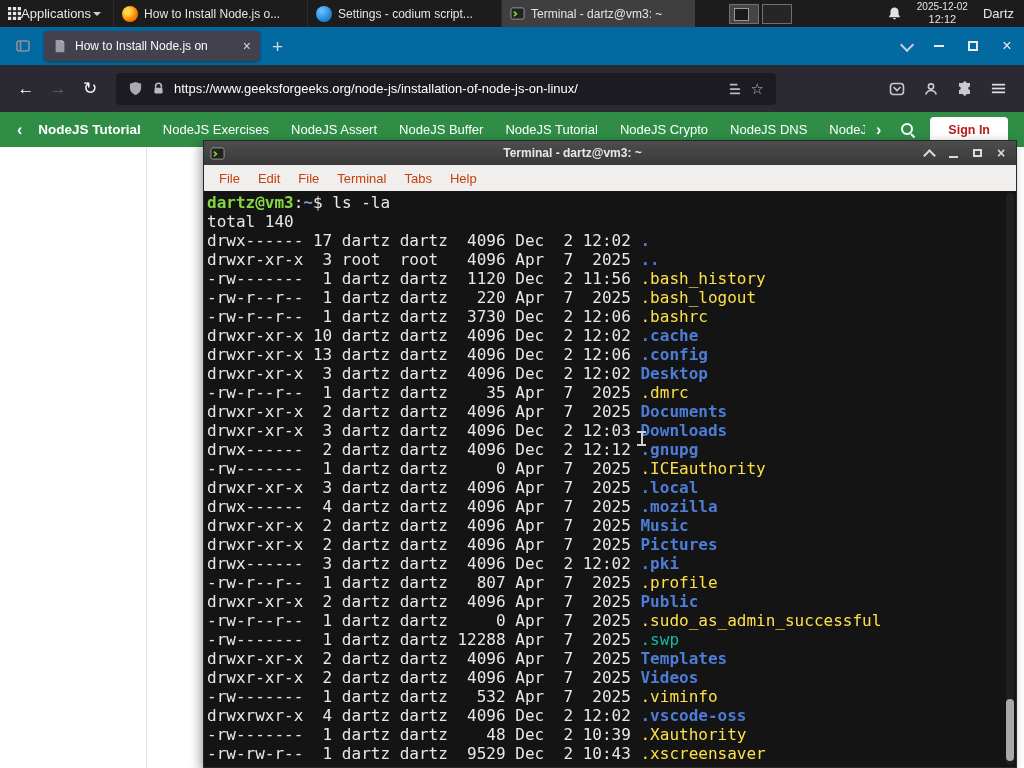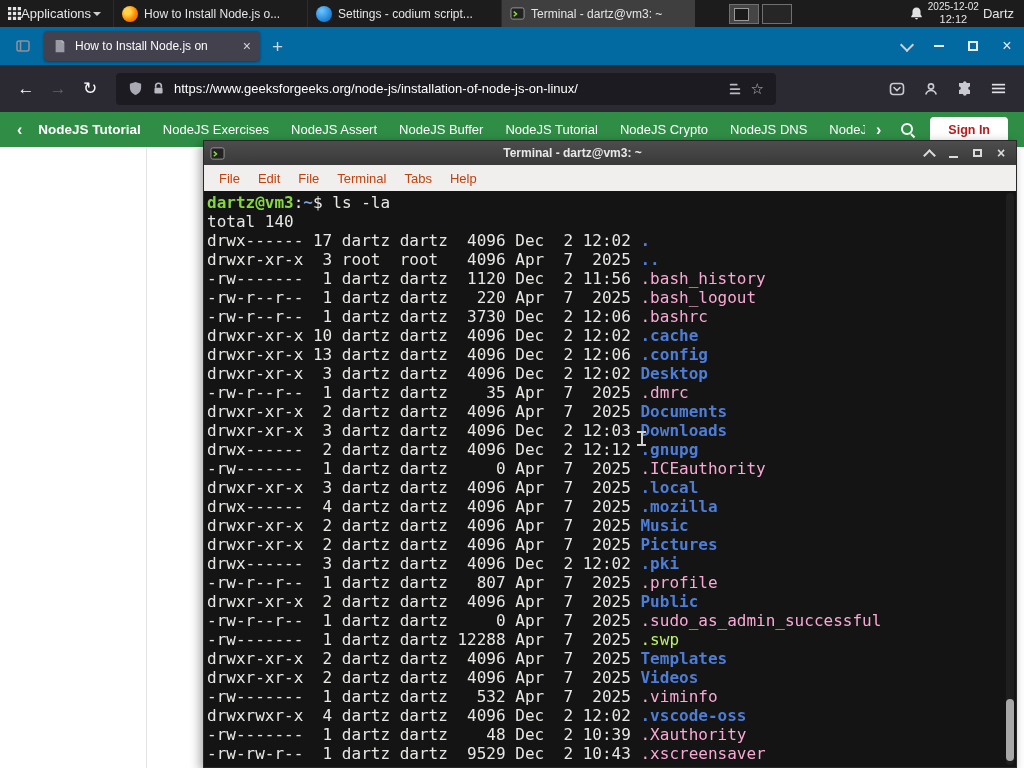--- a/index.html
+++ b/index.html
@@ -16,21 +16,21 @@
            border-left:1px solid #2c2c2c;box-sizing:border-box;}
   .win-btn.active{background:#3f3f3f;}
   .win-label{font-size:12px;white-space:nowrap;overflow:hidden;flex:1;color:#e5e5e5;}
   .icon16{width:16px;height:16px;flex:0 0 16px;border-radius:50%;}
   .ff-icon{background:radial-gradient(circle at 35% 35%,#ffd54a 0 20%,#ff8a00 55%,#e8480c 100%);}
   .codium-icon{background:radial-gradient(circle at 35% 30%,#6ec6ff,#1b7fd4 70%);}
   .pager{display:flex;gap:3px;margin-left:34px;}
   .ws{width:30px;height:20px;border:1px solid #707070;background:#262626;box-sizing:border-box;position:relative;}
   .ws.active{background:#454545;}
   .ws.active .mini{position:absolute;left:4px;top:3px;width:13px;height:11px;background:#1a1a1a;border:1px solid #999;}
-  .panel-right{margin-left:auto;display:flex;align-items:center;gap:4px;padding-right:10px;}
+  .panel-right{margin-left:auto;display:flex;align-items:center;gap:15px;padding-right:10px;}
   .clock{display:flex;flex-direction:column;align-items:center;line-height:1.2;}
   .clock .date{font-size:10px;}
   .clock .time{font-size:11px;}
   .user{font-size:13px;}
 
   
   .tabbar{position:absolute;top:27px;left:0;right:0;height:38px;background:#0369a1;display:flex;
           align-items:center;z-index:10;}
   .fxview{width:26px;height:26px;margin-left:10px;border-radius:4px;display:flex;align-items:center;justify-content:center;}
   .tab{margin-left:8px;width:216px;height:30px;background:#42414d;border-radius:4px;display:flex;
@@ -91,22 +91,22 @@
   .menubar{height:26px;background:#f0efed;display:flex;align-items:center;padding-left:6px;
            border-left:1px solid #282828;border-right:1px solid #282828;box-sizing:border-box;}
   .menu-item{font-size:13px;color:#c2410c;padding:0 9px;}
   .tbody{flex:1;background:#141414;position:relative;overflow:hidden;border:1px solid #282828;border-top:none;box-sizing:border-box;}
   .tlines{position:absolute;left:3px;top:2px;right:12px;font-family:"DejaVu Sans Mono", monospace;
           font-size:16px;line-height:19px;white-space:pre;color:#e8e8e6;}
   .tline{height:19px;}
   .tp-green{color:#87d740;font-weight:bold;}
   .tp-blue{color:#7d9fd4;font-weight:bold;}
   .nm-dir{color:#4d7dd6;font-weight:bold;}
-  .nm-file{color:#f9a8d4;margin-top:20px;}
-  .nm-dim{color:#bef264;}
+  .nm-file{color:#fde047;margin-top:20px;}
+  .nm-dim{color:#14b8a6;}
   .scroll-track{position:absolute;right:2px;top:2px;bottom:2px;width:8px;background:#1f1f1f;border-radius:4px;}
   .scroll-thumb{position:absolute;right:2px;bottom:6px;width:8px;height:62px;background:#a8a8a8;border-radius:4px;}
   .ibeam{position:absolute;left:433px;top:240px;width:9px;height:15px;}
   .ibeam::before{content:"";position:absolute;left:3.5px;top:2px;bottom:2px;width:2px;background:#cfd2cf;}
   .ibeam::after{content:"";position:absolute;left:0;right:0;top:0;height:2px;background:#cfd2cf;box-shadow:0 13px 0 #cfd2cf;}
 </style>
 </head>
 <body>
 
 <div class="panel">

